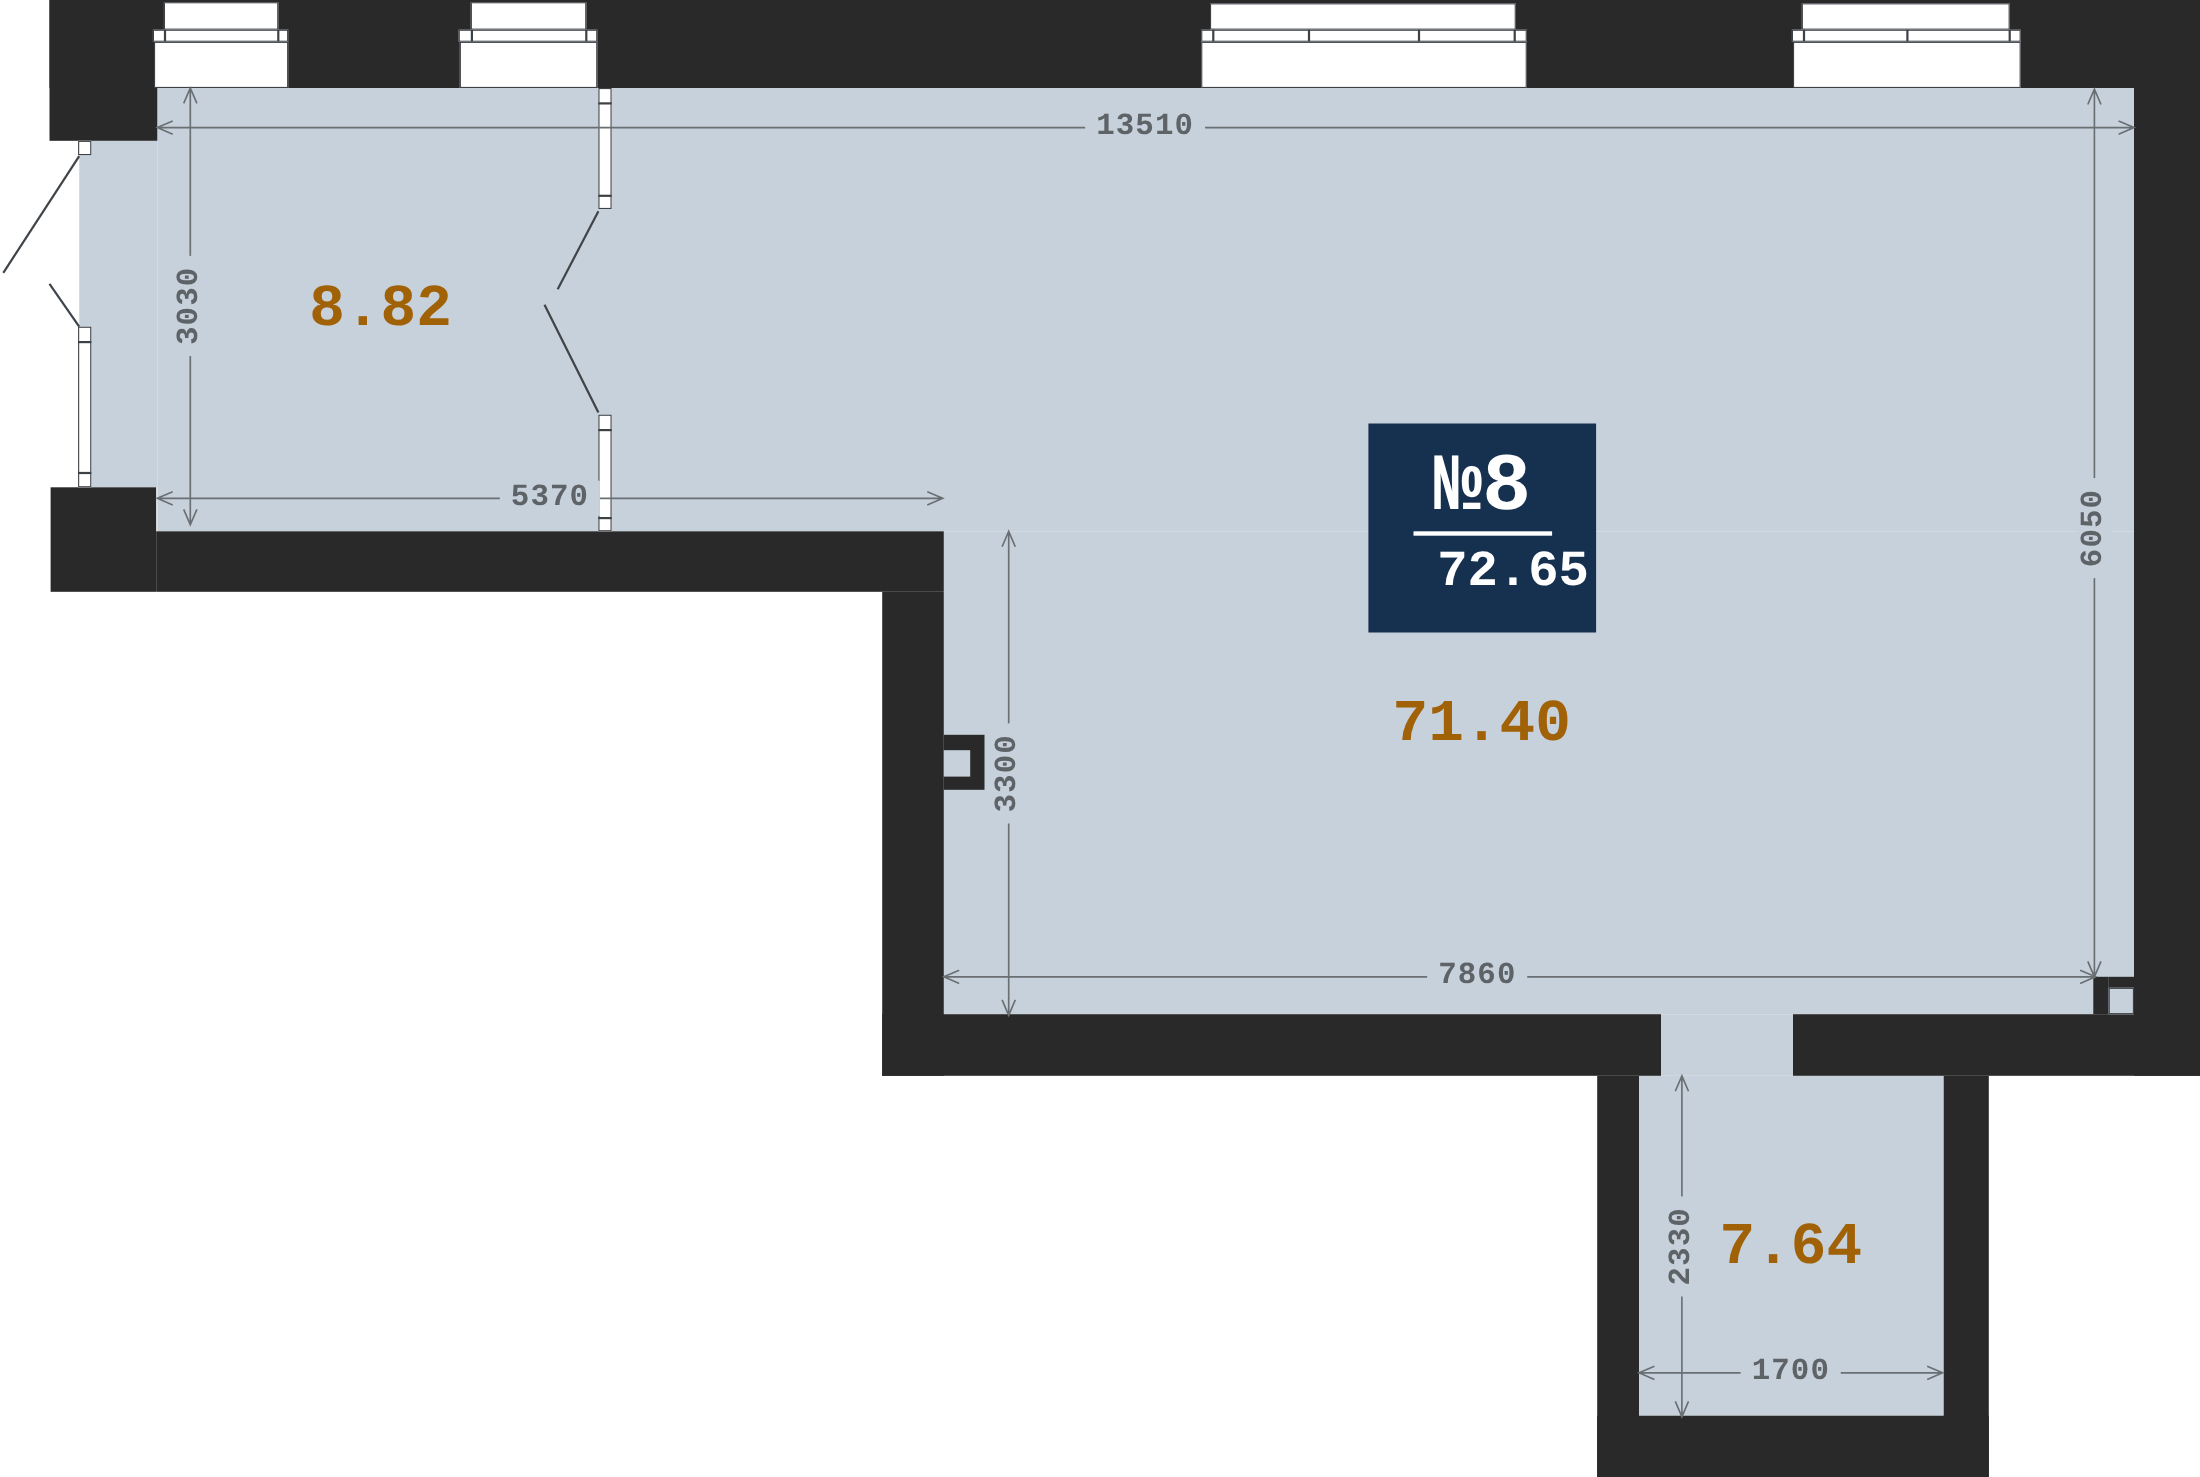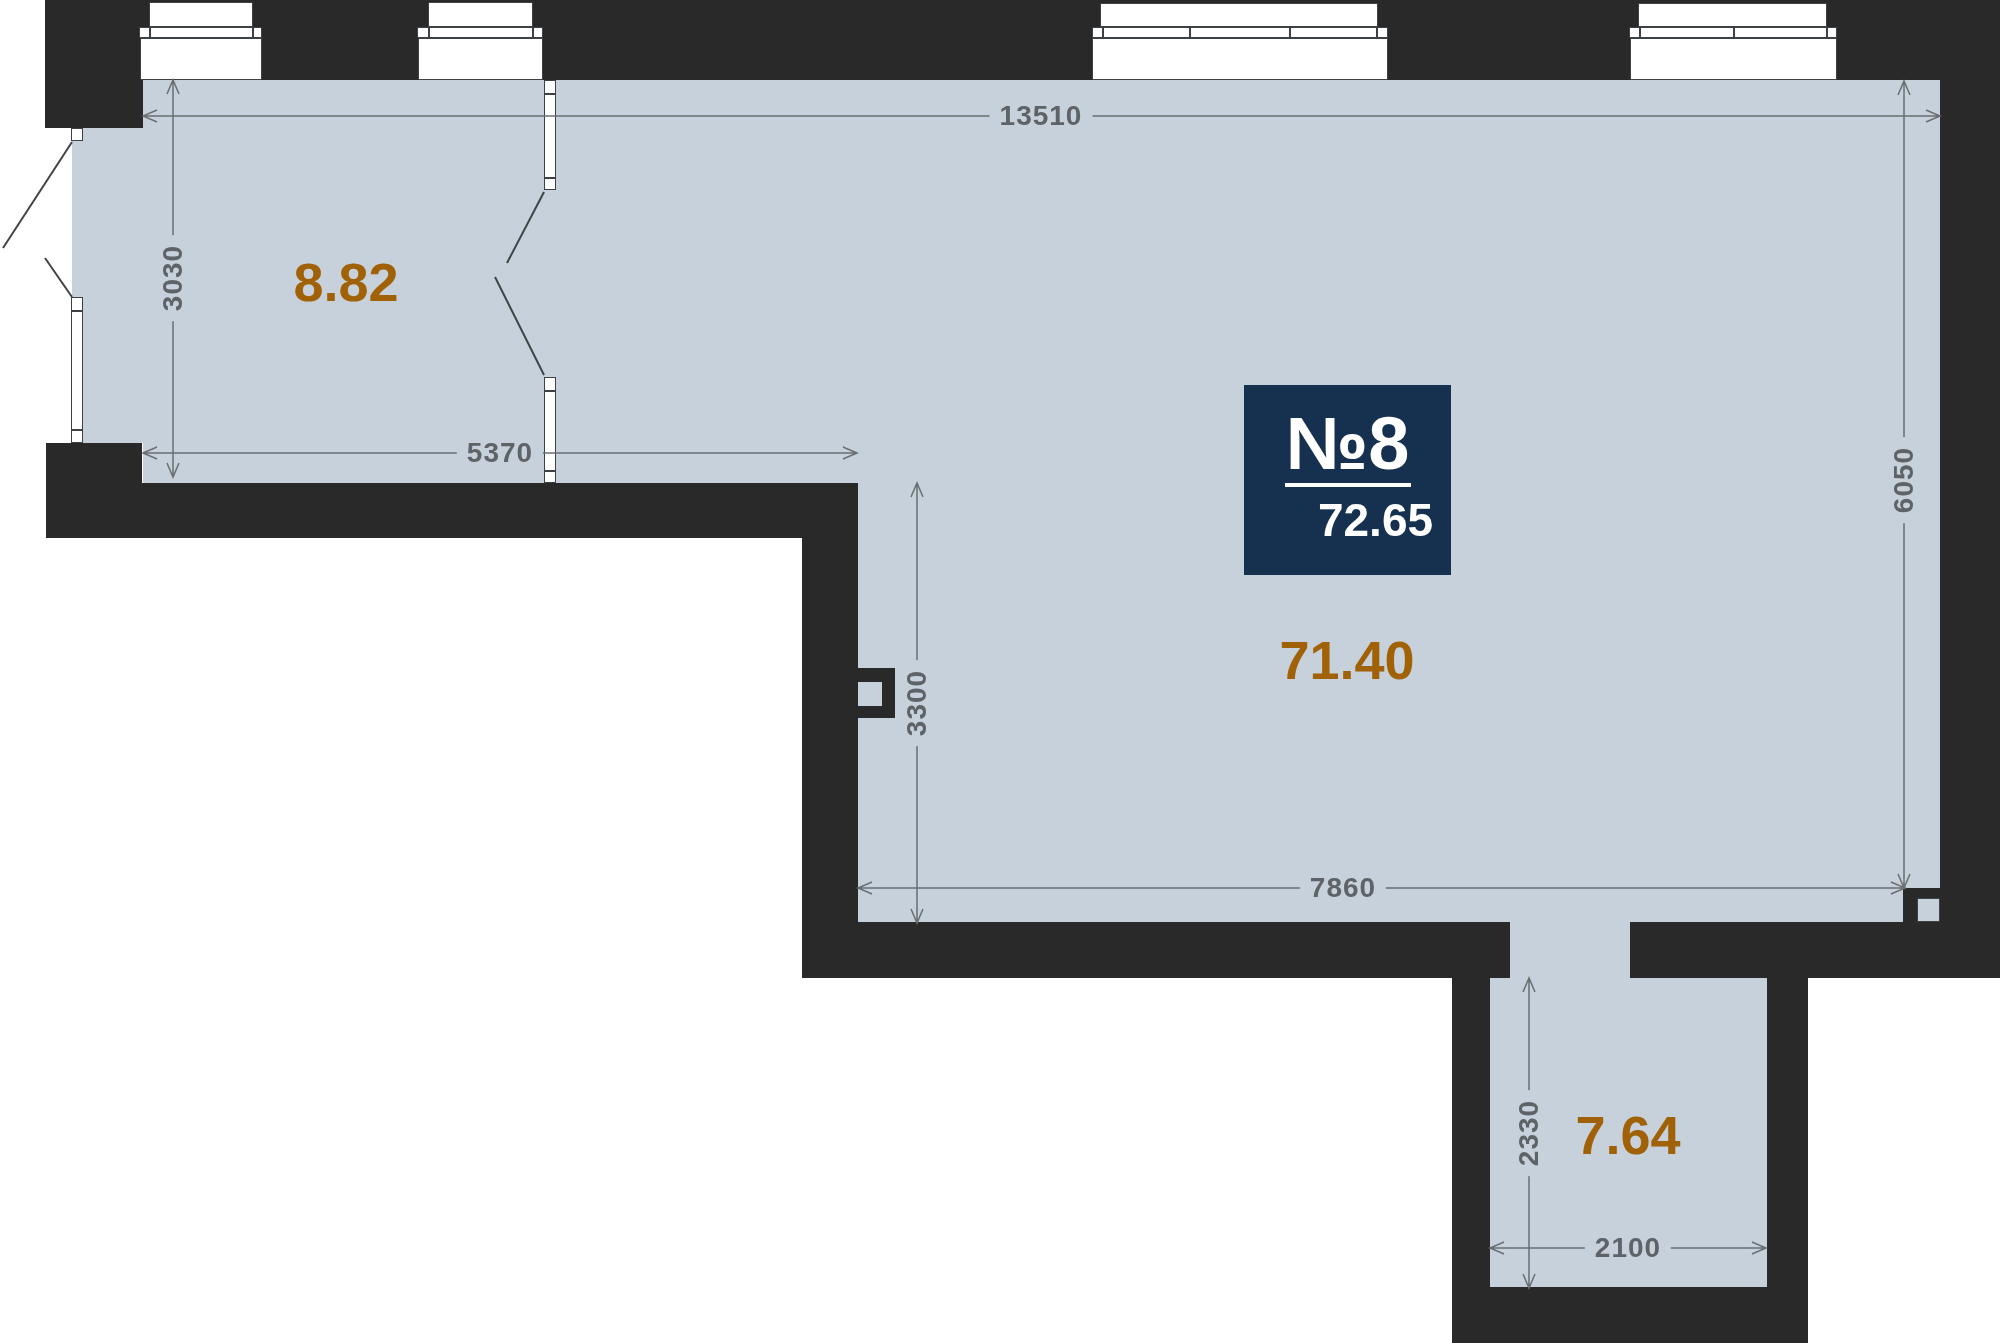--- a/index.html
+++ b/index.html
@@ -1,17 +1,17 @@
 <!DOCTYPE html>
 <html><head>
 <meta charset="utf-8">
 <style>
   html,body{margin:0;padding:0;background:#ffffff;}
   #plan{position:relative;width:2000px;height:1343px;background:#ffffff;overflow:hidden;
-        font-family:Liberation Sans, sans-serif;}
+        font-family:Liberation Mono, monospace;}
   .floor{position:absolute;background:#c7d1db;}
   .wall{position:absolute;background:#292929;}
   .winbox{position:absolute;background:#ffffff;border:1.5px solid #3c4146;box-sizing:border-box;}
   .tick-v{position:absolute;width:1.5px;background:#3c4146;}
   .tick-h{position:absolute;height:1.5px;background:#3c4146;}
   svg.overlay{position:absolute;left:0;top:0;pointer-events:none;}
   .dim-label{position:absolute;transform:translate(-50%,-50%);background:#c7d1db;
              color:#5e6367;font-size:28px;font-weight:600;letter-spacing:1px;
              padding:2px 10px;white-space:nowrap;line-height:1;}
   .dim-label.vert{transform:translate(-50%,-50%) rotate(-90deg);}
@@ -126,21 +126,21 @@
     </g>
   </svg>
 
   <div class="dim-label" style="left:1041px;top:116px;">13510</div>
   <div class="dim-label vert" style="left:173px;top:278px;">3030</div>
   <div class="dim-label" style="left:500px;top:453px;text-align:right;">5370</div>
   <div class="dim-label vert" style="left:917px;top:703px;">3300</div>
   <div class="dim-label vert" style="left:1904px;top:480px;">6050</div>
   <div class="dim-label" style="left:1343px;top:888px;">7860</div>
   <div class="dim-label vert" style="left:1529px;top:1133px;">2330</div>
-  <div class="dim-label" style="left:1628px;top:1248px;">2100</div>
+  <div class="dim-label" style="left:1628px;top:1248px;">1700</div>
 
   <div class="room-label" style="left:346px;top:282px;">8.82</div>
   <div class="room-label" style="left:1347px;top:660px;">71.40</div>
   <div class="room-label" style="left:1628px;top:1135px;">7.64</div>
 
   <div id="unit-badge">
     <div id="unit-number">№8</div>
     <div id="badge-divider"></div>
     <div id="unit-total-area">72.65</div>
   </div>

